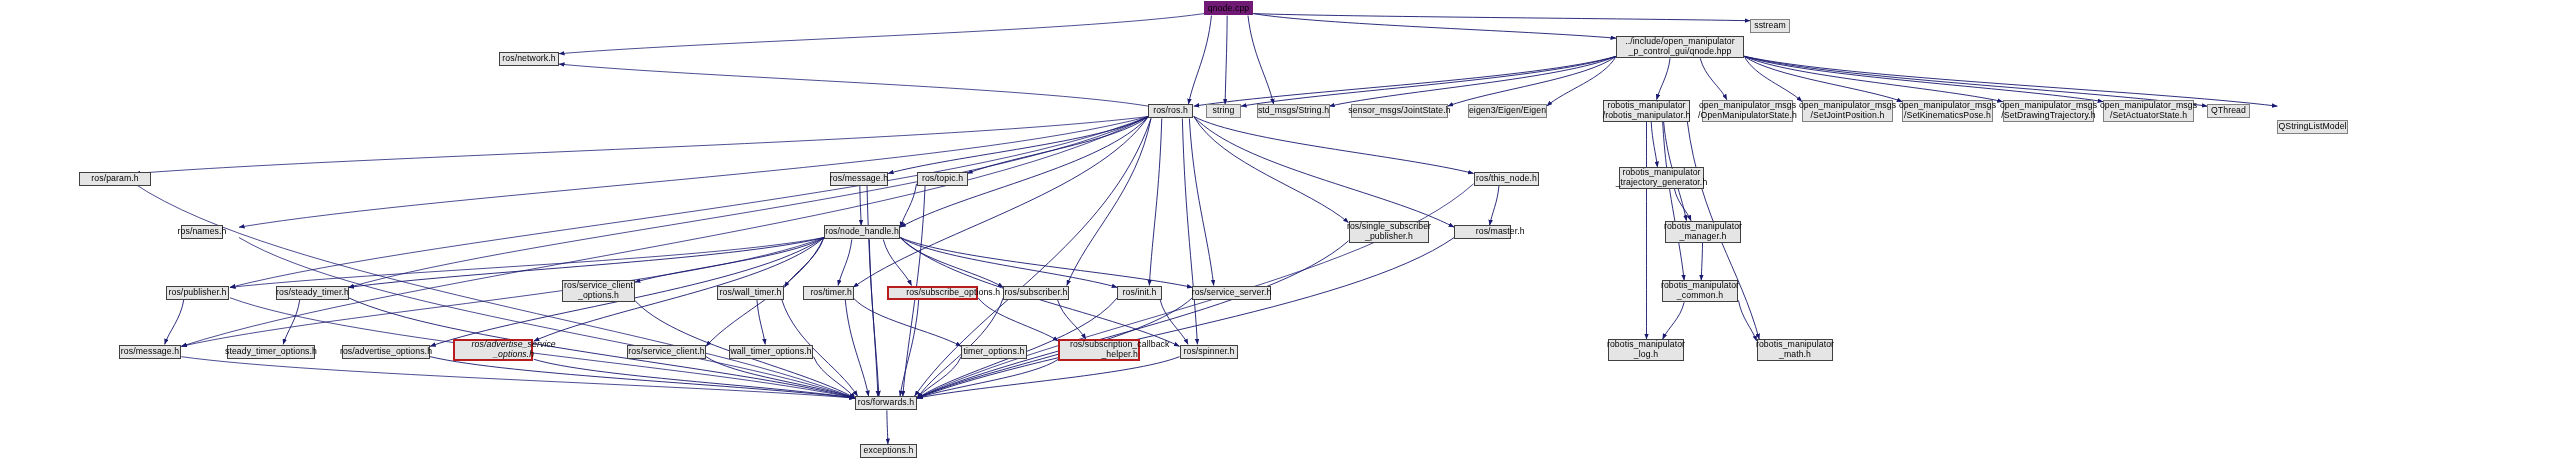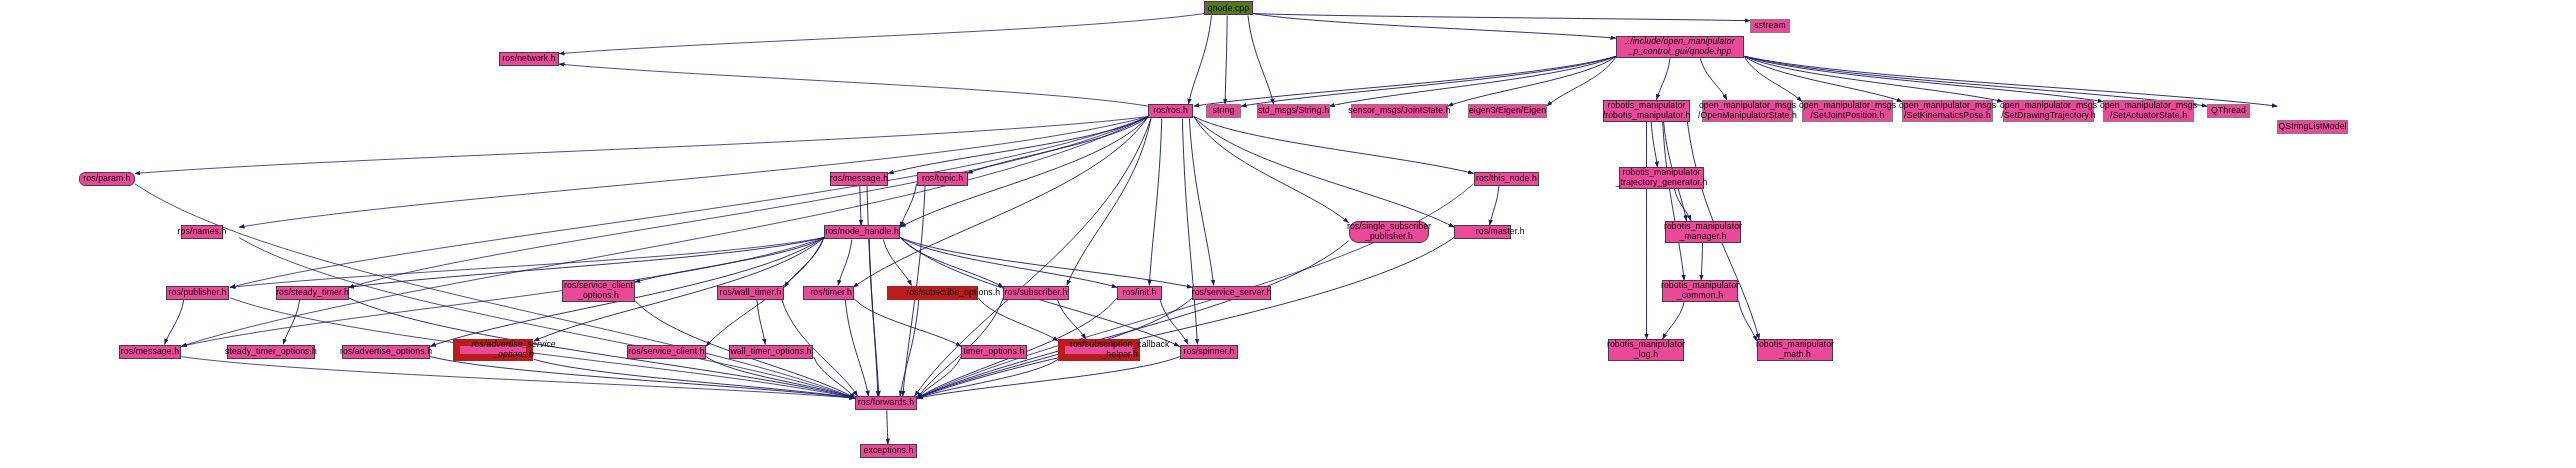--- a/index.html
+++ b/index.html
@@ -16,33 +16,33 @@
     position:absolute;left:0;top:0;width:2576px;height:468px;
     pointer-events:none;
   }
   .node{
     position:absolute;
     box-sizing:border-box;
     display:flex;
     align-items:center;
     justify-content:center;
     text-align:center;
-    background:#ec4899;
+    background:#e5e5e5;
     border:0.6px solid #808080;
     color:#000000;
     font-size:8.7px;
     line-height:9.7px;
     letter-spacing:0.1px;
     white-space:pre-line;
     padding:0 2.6px;
     z-index:5;
   }
   .node.emph{ border:1px solid #404040; }
-  .node.root{ background:#4d7c0f; border:1px solid #701a75; }
-  .node.red{ border:7px solid #b91c1c;padding-left:44px; }
+  .node.root{ background:#4d7c0f; border:7px solid #701a75; }
+  .node.red{ border:2px solid #b91c1c;padding-left:44px; }
 </style>
 </head>
 <body>
 
 <div id="canvas">
   <svg id="edge-layer" viewBox="0 0 3977 723" preserveAspectRatio="none">
     <defs>
       <marker id="arrowhead" markerWidth="9" markerHeight="7" refX="8.6" refY="3.5" orient="auto" markerUnits="userSpaceOnUse">
         <polygon points="0 0, 9 3.5, 0 7" fill="#191970"></polygon>
       </marker>
@@ -142,21 +142,21 @@
         <path d="M2585.2,292 C2589.808,314.05 2604.1440000000002,325.32 2610.8,341" fill="none" stroke="#191970" stroke-width="1.4" marker-end="url(#arrowhead)"></path>
         <path d="M2628.5,375 C2628.14,401.1 2627.02,414.44 2626.5,433" fill="none" stroke="#191970" stroke-width="1.4" marker-end="url(#arrowhead)"></path>
         <path d="M2600.1,467 C2594.124,492.65 2575.532,505.76 2566.9,524" fill="none" stroke="#191970" stroke-width="1.4" marker-end="url(#arrowhead)"></path>
         <path d="M2684,464 C2689.04,492.35 2704.7200000000003,506.84 2712,527" fill="none" stroke="#191970" stroke-width="1.4" marker-end="url(#arrowhead)"></path>
         <path d="M1369.2,634 C1369.488,657.4 1370.3839999999998,669.36 1370.8,686" fill="none" stroke="#191970" stroke-width="1.4" marker-end="url(#arrowhead)"></path>
       </g>
   </svg>
   <div id="nodes">
       <div class="node root" style="left: 1204px; top: 1.3px; width: 49px; height: 14.2px;">qnode.cpp</div>
       <div class="node emph" style="left: 499px; top: 52px; width: 60px; height: 14.2px;">ros/network.h</div>
-      <div class="node emph" style="left: 1616px; top: 36px; width: 128px; height: 22px; font-style: italic;">../include/open_manipulator
+      <div class="node emph" style="left: 1616px; top: 36px; width: 128px; height: 22px;">../include/open_manipulator
 _p_control_gui/qnode.hpp</div>
       <div class="node" style="left: 1750px; top: 19px; width: 40px; height: 14.2px;">sstream</div>
       <div class="node emph" style="left: 1148px; top: 104px; width: 45px; height: 14.2px;">ros/ros.h</div>
       <div class="node" style="left: 1206px; top: 104px; width: 35px; height: 14.2px;">string</div>
       <div class="node" style="left: 1257px; top: 104px; width: 73px; height: 14.2px;">std_msgs/String.h</div>
       <div class="node" style="left: 1351px; top: 104px; width: 97px; height: 14.2px;">sensor_msgs/JointState.h</div>
       <div class="node" style="left: 1468px; top: 104px; width: 79px; height: 14.2px;">eigen3/Eigen/Eigen</div>
       <div class="node emph" style="left: 1603px; top: 100px; width: 87px; height: 22px;">robotis_manipulator
 /robotis_manipulator.h</div>
       <div class="node" style="left: 1702px; top: 100px; width: 91px; height: 22px;">open_manipulator_msgs
@@ -164,29 +164,29 @@
       <div class="node" style="left: 1802px; top: 100px; width: 91px; height: 22px;">open_manipulator_msgs
 /SetJointPosition.h</div>
       <div class="node" style="left: 1902px; top: 100px; width: 91px; height: 22px;">open_manipulator_msgs
 /SetKinematicsPose.h</div>
       <div class="node" style="left: 2003px; top: 100px; width: 91px; height: 22px;">open_manipulator_msgs
 /SetDrawingTrajectory.h</div>
       <div class="node" style="left: 2103px; top: 100px; width: 91px; height: 22px;">open_manipulator_msgs
 /SetActuatorState.h</div>
       <div class="node" style="left: 2207px; top: 104px; width: 43px; height: 14.2px;">QThread</div>
       <div class="node" style="left: 2277px; top: 104px; width: 71px; height: 14.2px; margin-top: 16px;">QStringListModel</div>
-      <div class="node emph" style="left: 79px; top: 172px; width: 56px; height: 14.2px; border-radius: 6px;">ros/param.h</div>
+      <div class="node emph" style="left: 79px; top: 172px; width: 72px; height: 14.2px;">ros/param.h</div>
       <div class="node emph" style="left: 830px; top: 172px; width: 58px; height: 14.2px;">ros/message.h</div>
       <div class="node emph" style="left: 917px; top: 172px; width: 51px; height: 14.2px;">ros/topic.h</div>
       <div class="node emph" style="left: 1474px; top: 172px; width: 65px; height: 14.2px;">ros/this_node.h</div>
       <div class="node emph" style="left: 1619px; top: 167px; width: 85px; height: 22px;">robotis_manipulator
 _trajectory_generator.h</div>
       <div class="node emph" style="left: 181px; top: 225px; width: 42px; height: 14.2px;">ros/names.h</div>
       <div class="node emph" style="left: 824px; top: 225px; width: 76px; height: 14.2px;">ros/node_handle.h</div>
-      <div class="node emph" style="left: 1349px; top: 221px; width: 80px; height: 22px; border-radius: 9px;">ros/single_subscriber
+      <div class="node emph" style="left: 1349px; top: 221px; width: 80px; height: 22px;">ros/single_subscriber
 _publisher.h</div>
       <div class="node emph" style="left: 1454px; top: 225px; width: 57px; height: 14.2px; padding-left: 38px;">ros/master.h</div>
       <div class="node emph" style="left: 1665px; top: 221px; width: 76px; height: 22px;">robotis_manipulator
 _manager.h</div>
       <div class="node emph" style="left: 166px; top: 286px; width: 63px; height: 14.2px;">ros/publisher.h</div>
       <div class="node emph" style="left: 276px; top: 286px; width: 73px; height: 14.2px;">ros/steady_timer.h</div>
       <div class="node emph" style="left: 562px; top: 280px; width: 73px; height: 22px;">ros/service_client
 _options.h</div>
       <div class="node emph" style="left: 717px; top: 286px; width: 67px; height: 14.2px;">ros/wall_timer.h</div>
       <div class="node emph" style="left: 803px; top: 286px; width: 51px; height: 14.2px; padding-left: 8px;">ros/timer.h</div>

